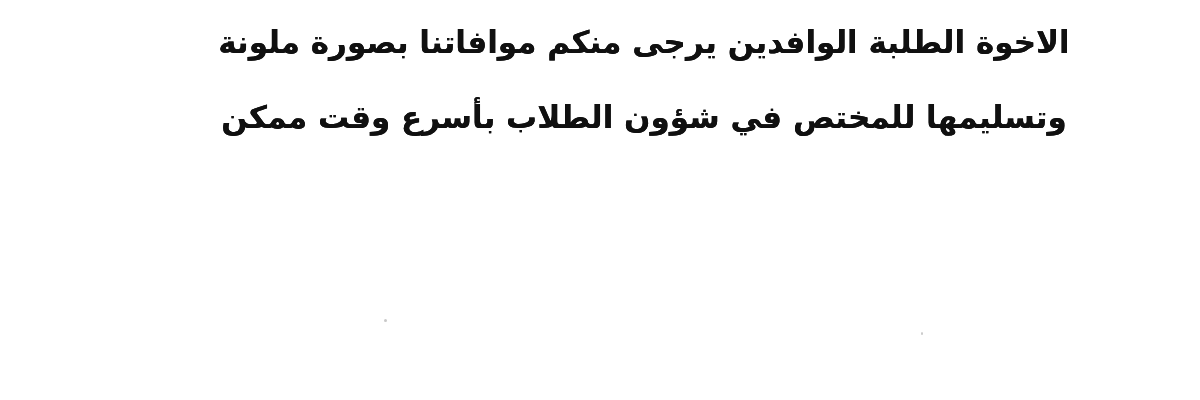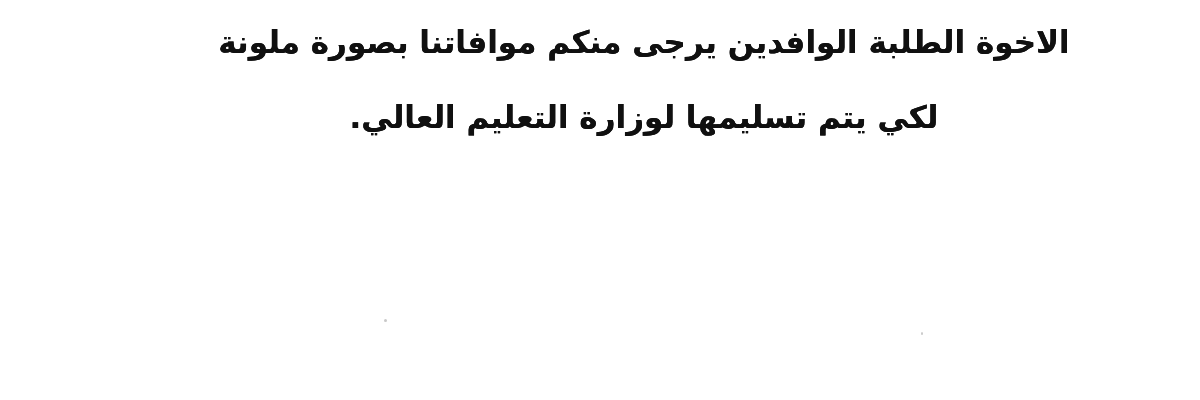--- a/index.html
+++ b/index.html
@@ -43,18 +43,18 @@
   .speck-1 { left: 296px; top: 319px; width: 3px; height: 3px; }
   .speck-2 { left: 833px; top: 332px; width: 2px; height: 3px; }
   .speck-3 { left: 1196px; top: 360px; width: 2px; height: 3px; }
 </style>
 </head>
 <body>
 
 <div class="page">
   <div class="notice">
     <p class="notice-line">الاخوة الطلبة الوافدين يرجى منكم موافاتنا بصورة ملونة</p>
-    <p class="notice-line">لكي يتم تسليمها لوزارة التعليم العالي.</p>
+    <p class="notice-line">وتسليمها للمختص في شؤون الطلاب بأسرع وقت ممكن</p>
   </div>
   <div class="speck speck-1"></div>
   <div class="speck speck-2"></div>
   <div class="speck speck-3"></div>
 </div>
 
 </body></html>

